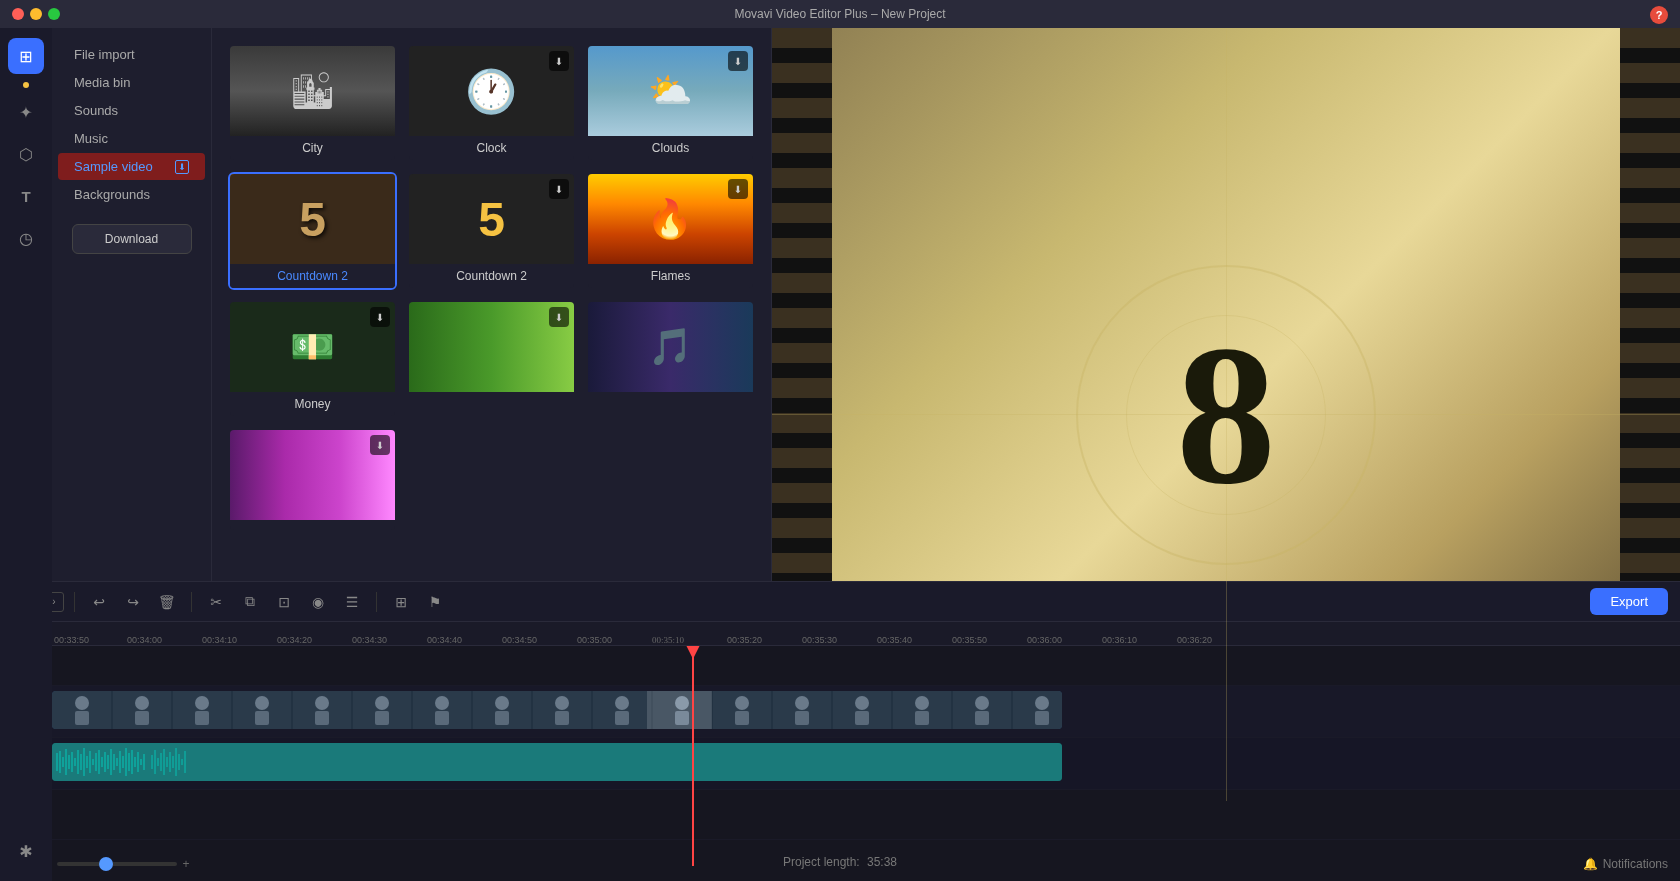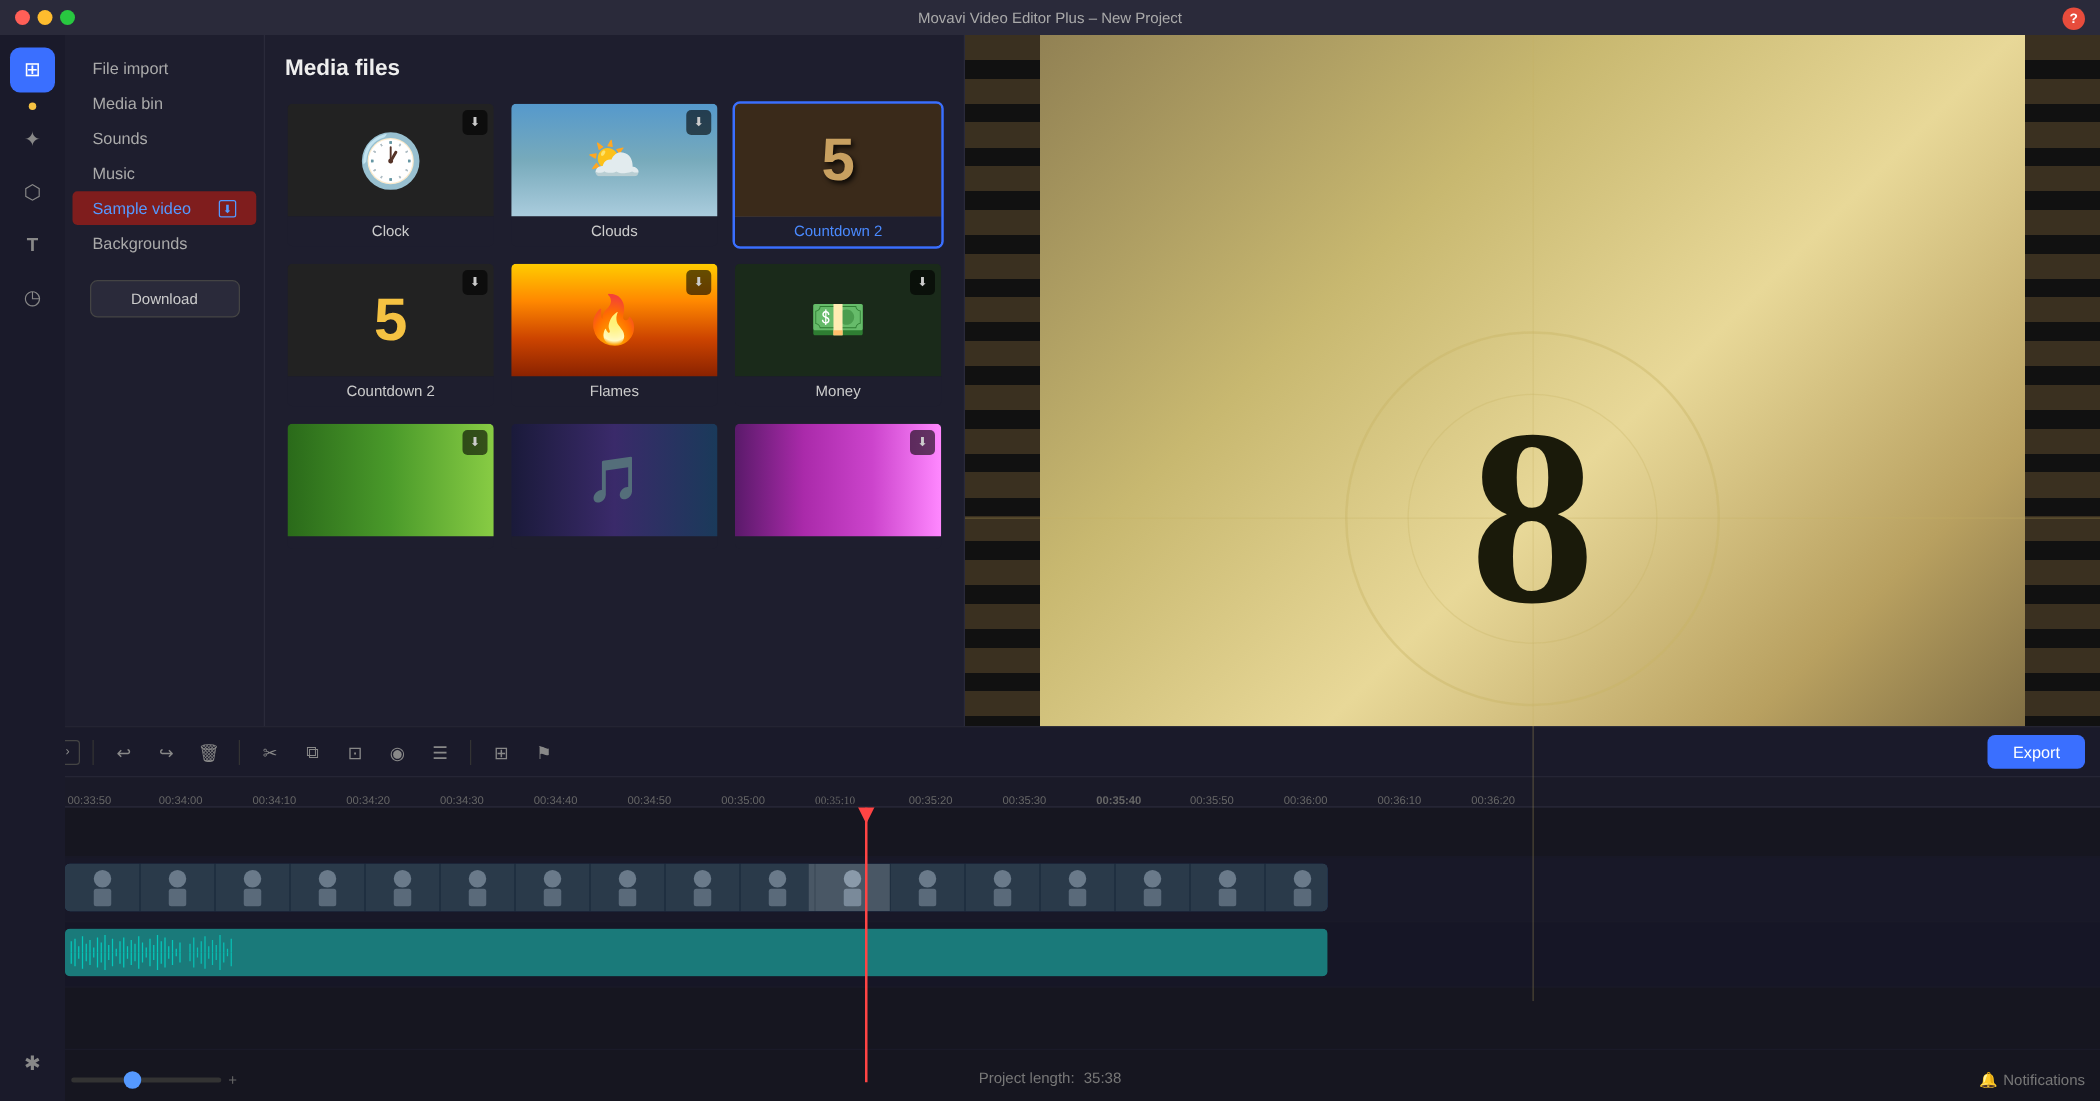--- a/index.html
+++ b/index.html
@@ -726,24 +726,27 @@
       <span>Sample video</span>
       <div class="nav-download-icon">⬇</div>
     </div>
     <div class="nav-item">
       <span>Backgrounds</span>
     </div>
     <button class="download-btn">Download</button>
   </div>
 
   <div id="media-panel">
-    <h2>Media files</h2>
     <div class="media-grid">
 
 
+      <div class="media-item">
+        <div class="media-thumb thumb-city"></div>
+        <div class="media-label">City</div>
+      </div>
 
       <div class="media-item">
         <div class="media-thumb thumb-clock">
           <div class="dl-icon">⬇</div>
         </div>
         <div class="media-label">Clock</div>
       </div>
 
       <div class="media-item">
         <div class="media-thumb thumb-clouds">
@@ -870,21 +873,21 @@
       <div class="ruler-mark" style="width:75px;">00:34:00</div>
       <div class="ruler-mark" style="width:75px;">00:34:10</div>
       <div class="ruler-mark" style="width:75px;">00:34:20</div>
       <div class="ruler-mark" style="width:75px;">00:34:30</div>
       <div class="ruler-mark" style="width:75px;">00:34:40</div>
       <div class="ruler-mark" style="width:75px;">00:34:50</div>
       <div class="ruler-mark" style="width:75px;">00:35:00</div>
       <div class="ruler-mark" style="width:75px;font-family:Liberation Serif, serif;">00:35:10</div>
       <div class="ruler-mark" style="width:75px;">00:35:20</div>
       <div class="ruler-mark" style="width:75px;">00:35:30</div>
-      <div class="ruler-mark" style="width:75px;font-weight:bold;">00:35:40</div>
+      <div class="ruler-mark" style="width:75px;">00:35:40</div>
       <div class="ruler-mark" style="width:75px;">00:35:50</div>
       <div class="ruler-mark" style="width:75px;">00:36:00</div>
       <div class="ruler-mark" style="width:75px;">00:36:10</div>
       <div class="ruler-mark" style="width:75px;">00:36:20</div>
     </div>
   </div>
 
   <div id="timeline-tracks">
 
     <div class="track-row" style="height:40px;">

